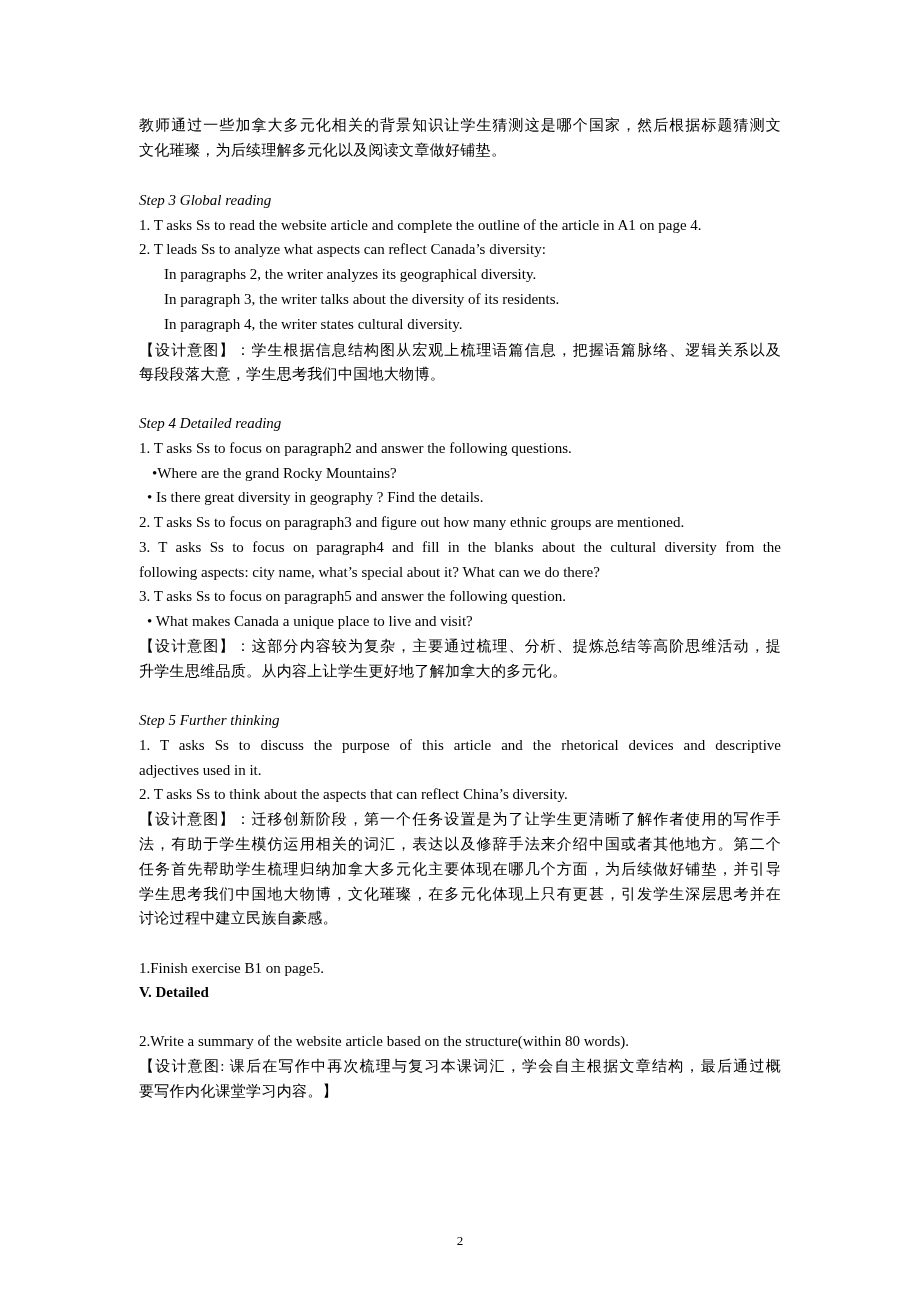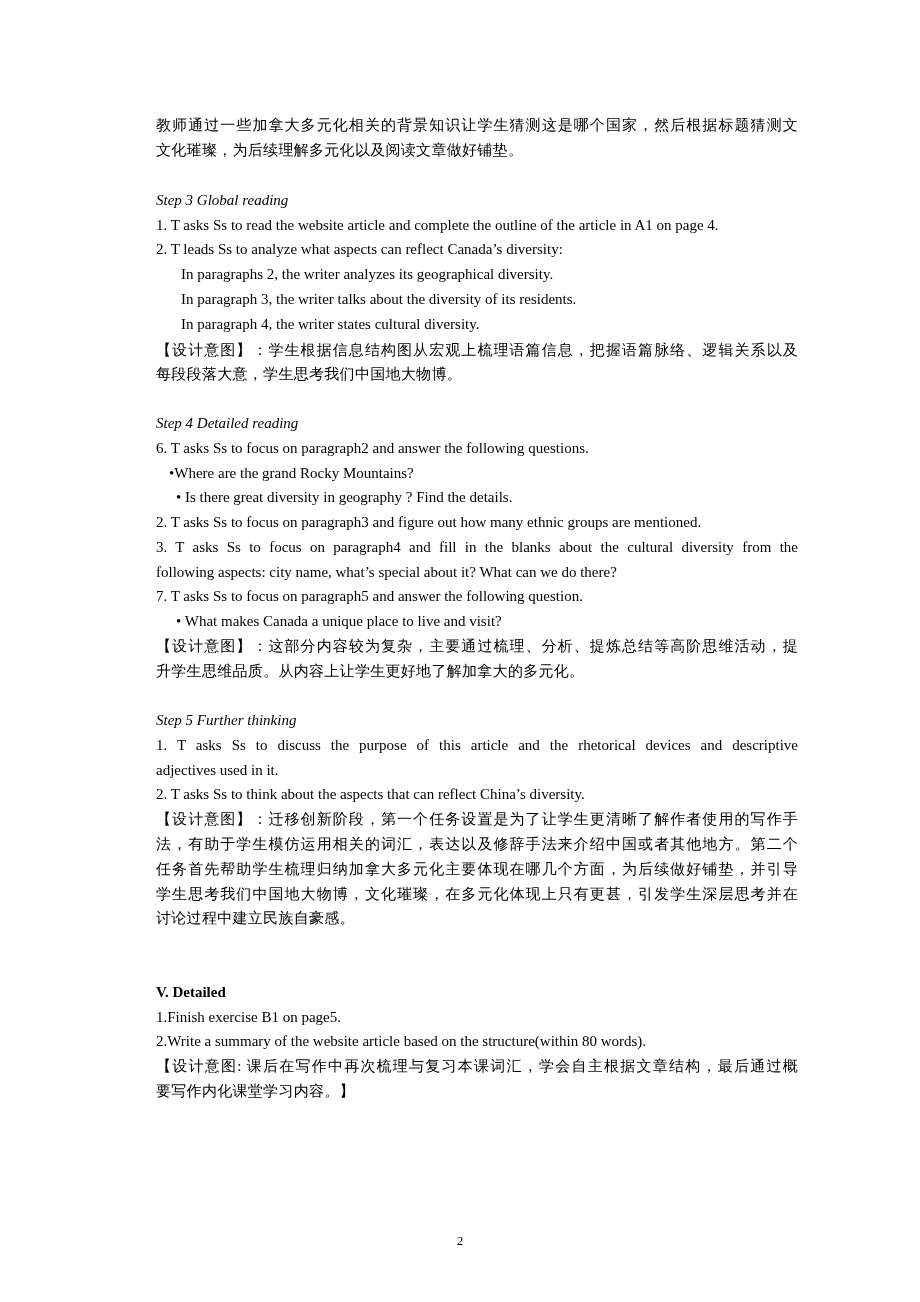--- a/index.html
+++ b/index.html
@@ -2,27 +2,27 @@
 <html><head>
 <meta charset="utf-8">
 <style>
   html, body { margin: 0; padding: 0; background: #ffffff; }
   body {
     width: 920px; height: 1302px; position: relative; overflow: hidden;
     font-family: "Liberation Serif", "DejaVu Serif", serif;
     color: #000; font-size: 15px;
   }
   .page { position: absolute; left: 139px; top: 0; width: 642px; }
-  .line { position: absolute; left: 0; white-space: nowrap; line-height: 20px; height: 20px; margin-left: 17px; }
+  .line { position: absolute; left: 0; white-space: nowrap; line-height: 20px; height: 20px; }
   .just { width: 642px; text-align: justify; text-align-last: justify; white-space: normal; }
   .ital { font-style: italic; }
   .bold { font-weight: bold; }
   .ind1 { left: 25px; }
   .ind2 { left: 13px; }
-  .ind3 { left: 20px; }
+  .ind3 { left: 8px; }
   .cn { letter-spacing: 0.3px; }
   .pagenum { position: absolute; left: 0; top: 1231px; width: 920px; text-align: center; font-size: 13px; line-height: 20px; }
 </style>
 </head>
 <body>
 
 <div class="page">
 
   <div class="line just cn" style="top:115px">教师通过一些加拿大多元化相关的背景知识让学生猜测这是哪个国家，然后根据标题猜测文</div>
   <div class="line cn" style="top:140px">文化璀璨，为后续理解多元化以及阅读文章做好铺垫。</div>
@@ -30,42 +30,42 @@
   <div class="line ital" style="top:190px">Step 3 Global reading</div>
   <div class="line" style="top:215px">1. T asks Ss to read the website article and complete the outline of the article in A1 on page 4.</div>
   <div class="line" style="top:239px">2. T leads Ss to analyze what aspects can reflect Canada’s diversity:</div>
   <div class="line ind1" style="top:264px">In paragraphs 2, the writer analyzes its geographical diversity.</div>
   <div class="line ind1" style="top:289px">In paragraph 3, the writer talks about the diversity of its residents.</div>
   <div class="line ind1" style="top:314px">In paragraph 4, the writer states cultural diversity.</div>
   <div class="line just cn" style="top:340px">【设计意图】：学生根据信息结构图从宏观上梳理语篇信息，把握语篇脉络、逻辑关系以及</div>
   <div class="line cn" style="top:364px">每段段落大意，学生思考我们中国地大物博。</div>
 
   <div class="line ital" style="top:413px">Step 4 Detailed reading</div>
-  <div class="line" style="top:438px">6. T asks Ss to focus on paragraph2 and answer the following questions.</div>
+  <div class="line" style="top:438px">1. T asks Ss to focus on paragraph2 and answer the following questions.</div>
   <div class="line ind2" style="top:463px">•Where are the grand Rocky Mountains?</div>
   <div class="line ind3" style="top:487px">• Is there great diversity in geography ? Find the details.</div>
   <div class="line" style="top:512px">2. T asks Ss to focus on paragraph3 and figure out how many ethnic groups are mentioned.</div>
   <div class="line just" style="top:537px">3. T asks Ss to focus on paragraph4 and fill in the blanks about the cultural diversity from the</div>
   <div class="line" style="top:562px">following aspects: city name, what’s special about it? What can we do there?</div>
-  <div class="line" style="top:586px">7. T asks Ss to focus on paragraph5 and answer the following question.</div>
+  <div class="line" style="top:586px">3. T asks Ss to focus on paragraph5 and answer the following question.</div>
   <div class="line ind3" style="top:611px">• What makes Canada a unique place to live and visit?</div>
   <div class="line just cn" style="top:636px">【设计意图】：这部分内容较为复杂，主要通过梳理、分析、提炼总结等高阶思维活动，提</div>
   <div class="line cn" style="top:661px">升学生思维品质。从内容上让学生更好地了解加拿大的多元化。</div>
 
   <div class="line ital" style="top:710px">Step 5 Further thinking</div>
   <div class="line just" style="top:735px">1. T asks Ss to discuss the purpose of this article and the rhetorical devices and descriptive</div>
   <div class="line" style="top:760px">adjectives used in it.</div>
   <div class="line" style="top:784px">2. T asks Ss to think about the aspects that can reflect China’s diversity.</div>
   <div class="line just cn" style="top:809px">【设计意图】：迁移创新阶段，第一个任务设置是为了让学生更清晰了解作者使用的写作手</div>
   <div class="line just cn" style="top:834px">法，有助于学生模仿运用相关的词汇，表达以及修辞手法来介绍中国或者其他地方。第二个</div>
   <div class="line just cn" style="top:859px">任务首先帮助学生梳理归纳加拿大多元化主要体现在哪几个方面，为后续做好铺垫，并引导</div>
   <div class="line just cn" style="top:884px">学生思考我们中国地大物博，文化璀璨，在多元化体现上只有更甚，引发学生深层思考并在</div>
   <div class="line cn" style="top:908px">讨论过程中建立民族自豪感。</div>
 
   <div class="line bold" style="top:982px">V. Detailed</div>
-  <div class="line" style="top:1007px">1.Finish exercise B1 on page5.</div>
+  <div class="line" style="top:958px">1.Finish exercise B1 on page5.</div>
   <div class="line" style="top:1031px">2.Write a summary of the website article based on the structure(within 80 words).</div>
   <div class="line just cn" style="top:1056px">【设计意图: 课后在写作中再次梳理与复习本课词汇，学会自主根据文章结构，最后通过概</div>
   <div class="line cn" style="top:1081px">要写作内化课堂学习内容。】</div>
 
 </div>
 
 <div class="pagenum">2</div>
 
 </body></html>

